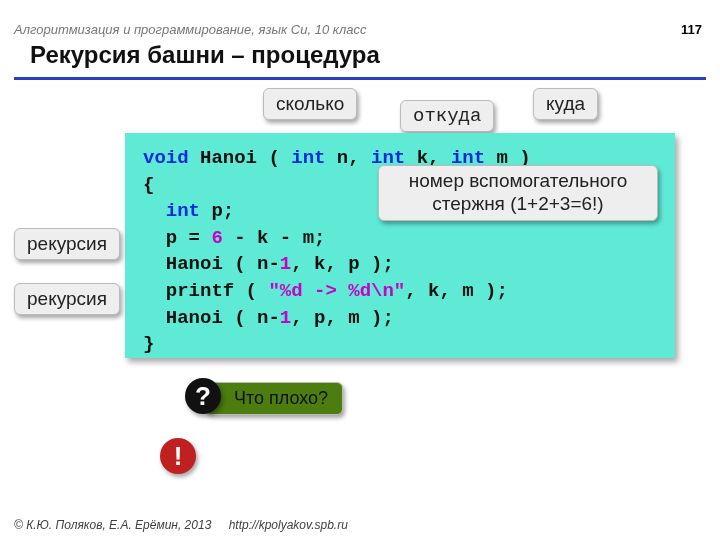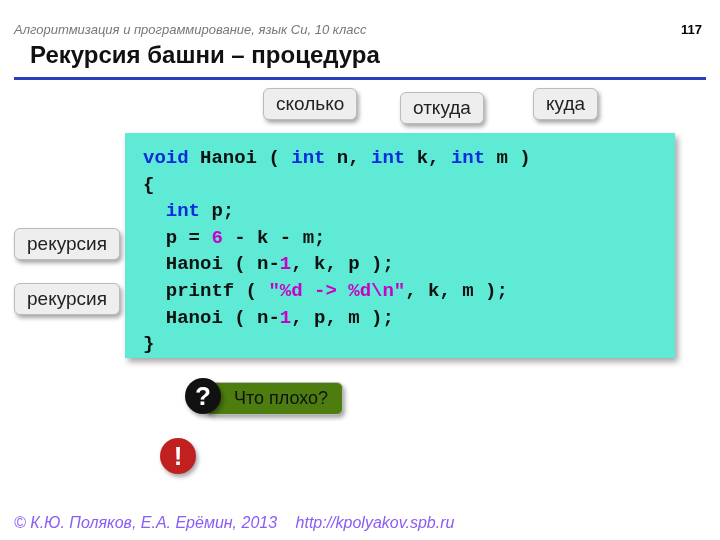--- a/index.html
+++ b/index.html
@@ -111,49 +111,50 @@
     font-weight: bold;
     color: #fff;
     padding: 5px 16px 5px 28px;
   }
   .aux-note {
     line-height: 1.2;
   }
   .footer {
     position: absolute;
     bottom: 8px; left: 14px;
-    font-size: 16px;
+    font-size: 12px;
     font-style: italic;
-    color: #8b5cf6;
+    color: #404040;
   }
   .footer .url { margin-left: 14px; }
 </style>
 </head>
 <body>
 
 <div class="header-breadcrumb">Алгоритмизация и программирование, язык Си, 10 класс</div>
 <div class="page-num">117</div>
 <div class="title">Рекурсия башни – процедура</div>
 <hr class="title-underline">
 
 <div class="content">
 
   <div class="pill" style="left:263px; top:0px;">сколько</div>
-  <div class="pill" style="left:400px; top:4px;">откуда</div>
+  <div class="pill" style="left:400px; top:12px;font-family:Liberation Mono, monospace;">откуда</div>
   <div class="pill" style="left:533px; top:0px;">куда</div>
 
   <div class="code-box"><span class="kw">void</span><span> Hanoi ( </span><span class="kw">int</span><span> n, </span><span class="kw">int</span><span> k, </span><span class="kw">int</span><span> m )</span>
 <span>{</span>
 <span>  </span><span class="kw">int</span><span> p;</span>
 <span>  p = </span><span class="num-lit">6</span><span> - k - m;</span>
 <span>  Hanoi ( n-</span><span class="num-lit">1</span><span>, k, p );</span>
 <span>  printf ( </span><span class="str-lit">"%d -&gt; %d\n"</span><span>, k, m );</span>
 <span>  Hanoi ( n-</span><span class="num-lit">1</span><span>, p, m );</span>
 <span>}</span></div>
 
+  <div class="pill aux-note" style="left:378px; top:77px; width:280px;">номер вспомогательного стержня (1+2+3=6!)</div>
 
   <div class="pill" style="left:14px; top:140px;">рекурсия</div>
   <div class="pill" style="left:14px; top:195px;">рекурсия</div>
 
   <div class="question-pill" style="left:205px; top:294px;">Что плохо?</div>
   <div class="qmark-badge" style="left:185px; top:290px;">?</div>
 
   <div class="bang-badge" style="left:160px; top:350px;">!</div>
 
 </div>

